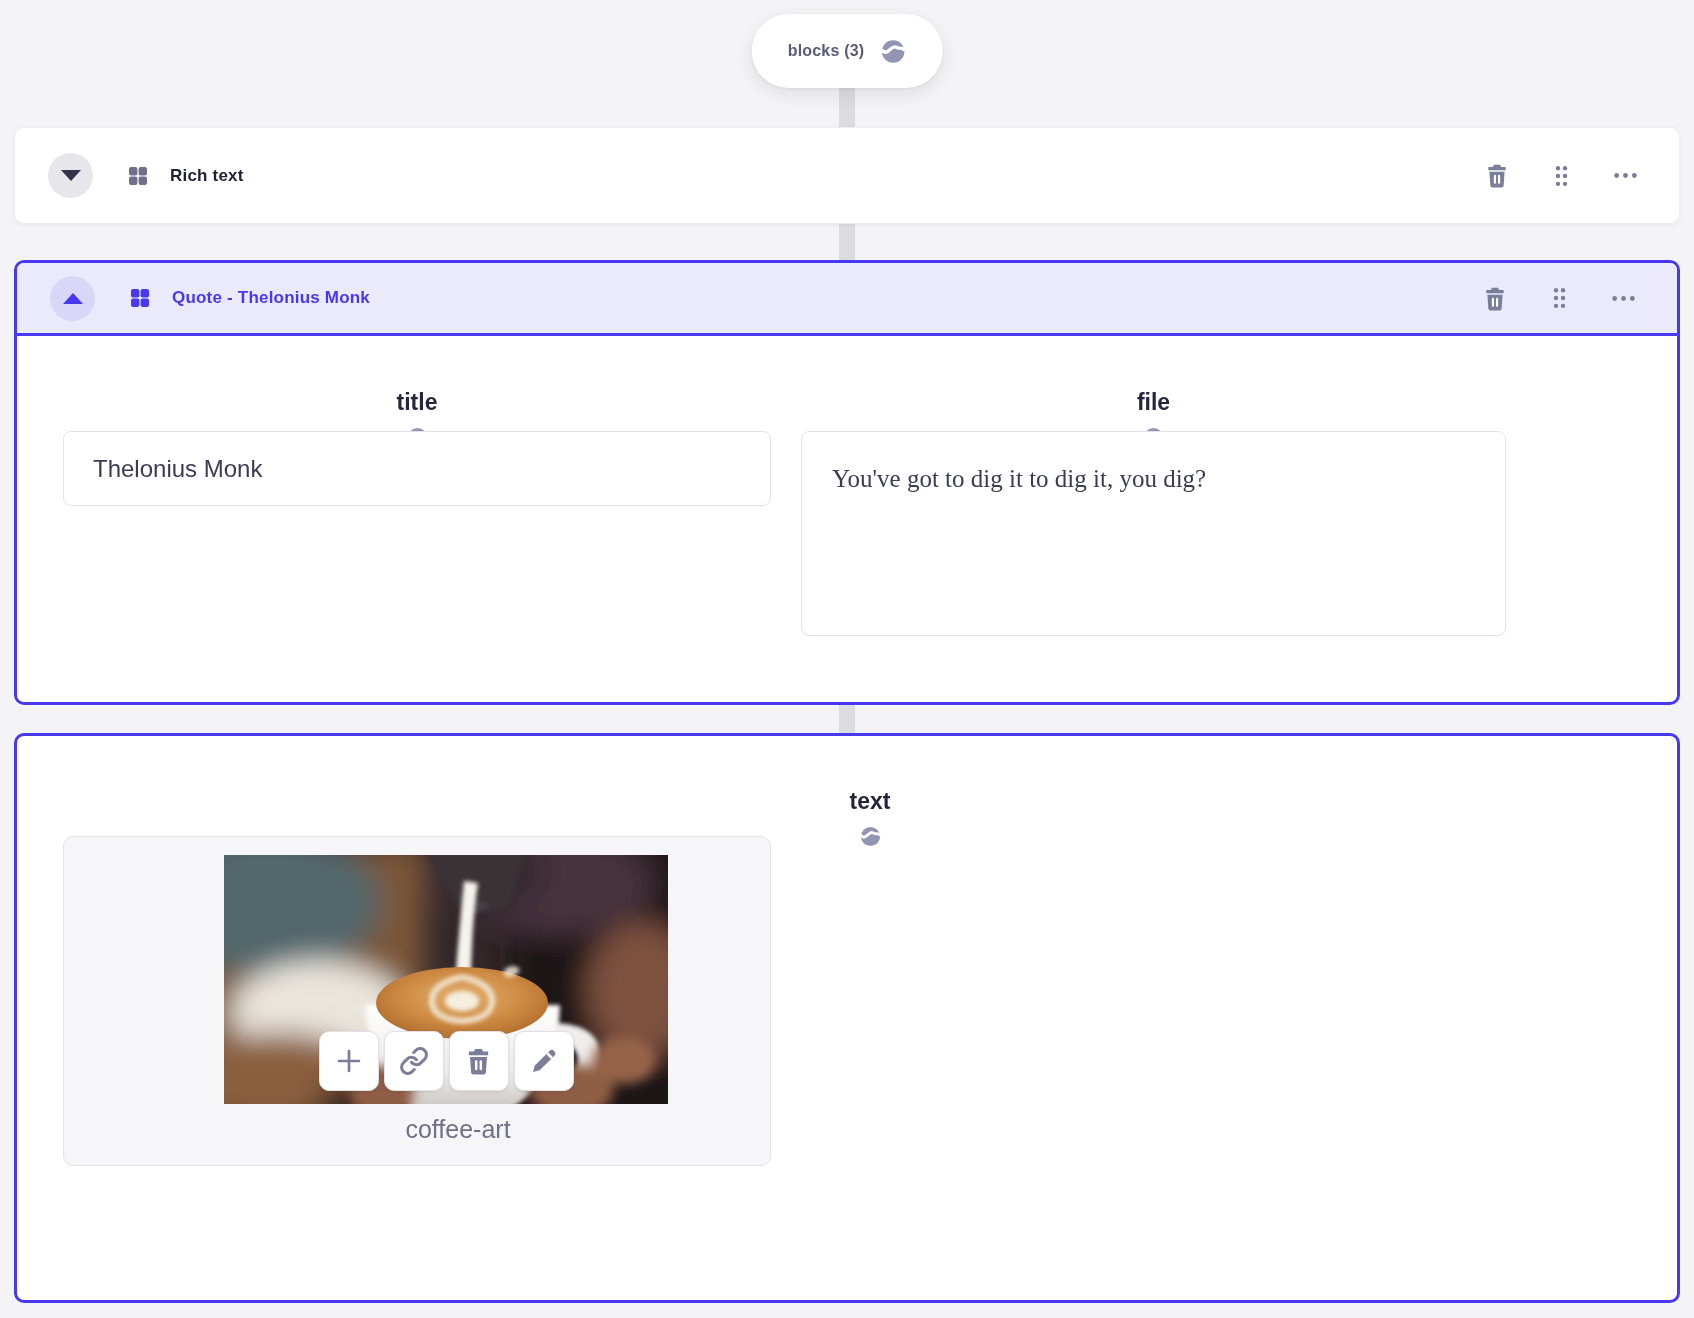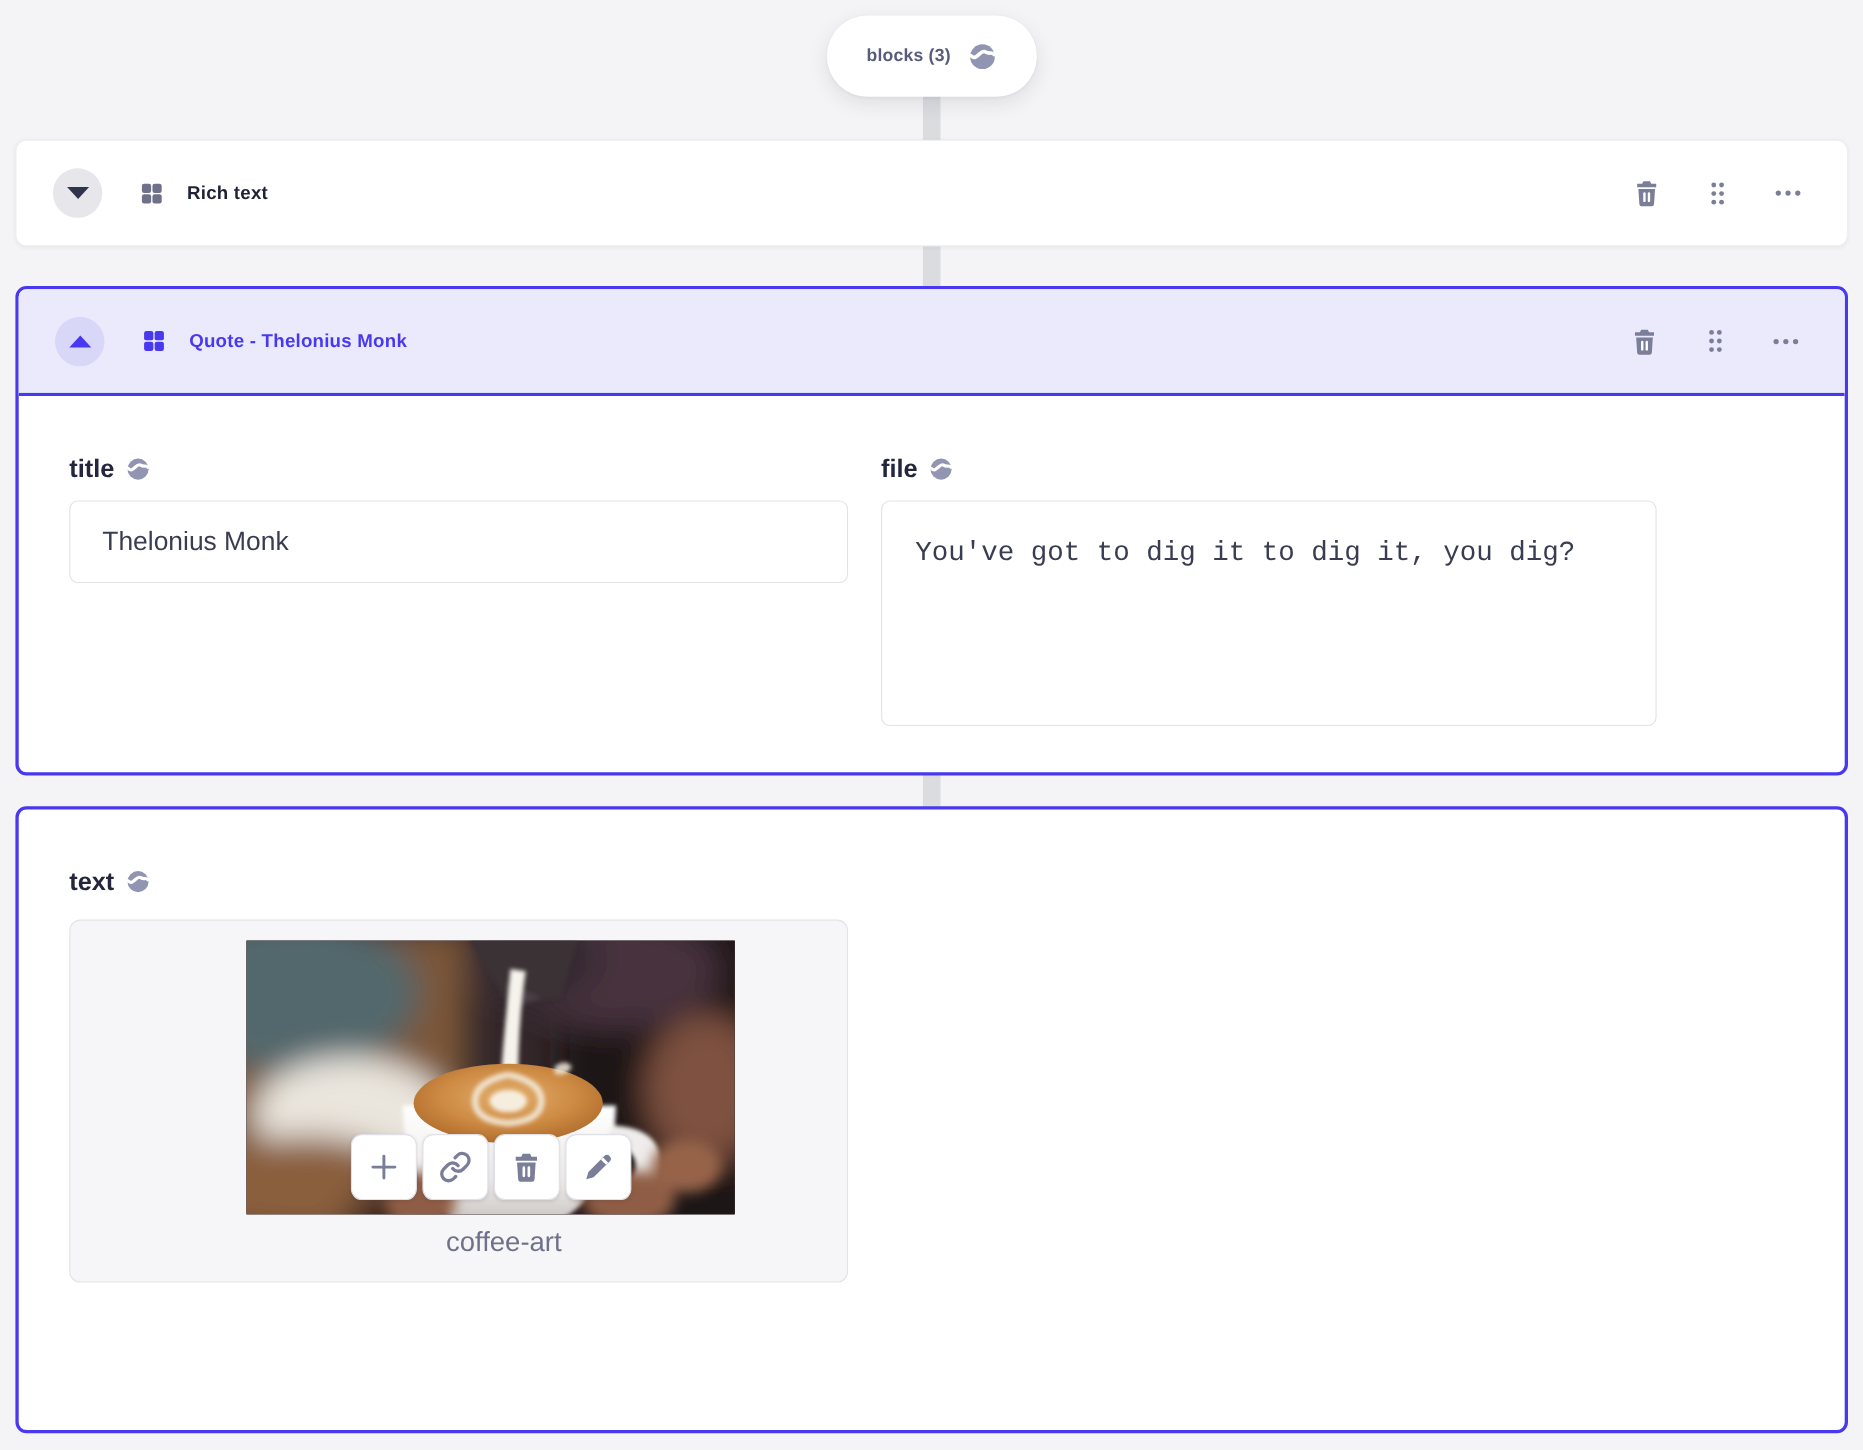--- a/index.html
+++ b/index.html
@@ -21,21 +21,21 @@
   }
   .pill-label{font-size:16px;font-weight:bold;color:#585c79;letter-spacing:.2px;}
 
   
   .block{position:absolute;left:14px;width:1666px;background:#fff;box-sizing:border-box;z-index:1;border-radius:10px;}
   .block.plain{border:1px solid #eeeef1;box-shadow:0 1px 4px rgba(30,30,60,.06);}
   .block.selected{border:3px solid #4838f0;}
 
   .block-header{display:flex;align-items:center;padding:0 41px 0 33px;height:100%;}
   .block.selected .block-header{
-    height:97px;background:#ebeafc;border-bottom:3px solid #4838f0;
+    height:73px;background:#ebeafc;border-bottom:3px solid #4838f0;
     border-radius:7px 7px 0 0;box-sizing:border-box;
   }
 
   .collapse-btn{width:45px;height:45px;border-radius:50%;border:none;cursor:pointer;
     display:flex;align-items:center;justify-content:center;flex:0 0 auto;padding:0;}
   .collapse-btn.gray{background:#e7e7eb;}
   .collapse-btn.lav{background:#d9d7f8;}
   .caret-down{width:0;height:0;border-left:10px solid transparent;border-right:10px solid transparent;border-top:11px solid #30344a;}
   .caret-up{width:0;height:0;border-left:10px solid transparent;border-right:10px solid transparent;border-bottom:11px solid #4838f0;}
 
@@ -44,32 +44,32 @@
   .hdr-title.dark{color:#1f2236;}
   .hdr-title.accent{color:#4838f0;}
 
   .hdr-actions{margin-left:auto;display:flex;align-items:center;gap:38px;}
   .icon-btn{background:none;border:none;padding:0;cursor:pointer;display:flex;align-items:center;justify-content:center;width:26px;height:28px;}
 
   
   .quote-content{display:flex;gap:30px;padding:53px 0 0 46px;}
   .media-content{padding:52px 0 0 46px;}
 
-  .field-label{display:flex;align-items:center;gap:10px;height:27px;}
+  .field-label{display:flex;align-items:center;gap:10px;height:27px;flex-direction:column;}
   .field-label .name{font-size:23px;font-weight:bold;color:#23263c;}
 
   .text-input{
     margin-top:15px;width:708px;height:75px;box-sizing:border-box;
     border:1px solid #e2e3e9;border-radius:8px;background:#fff;
     font-family:"Liberation Sans",sans-serif;font-size:24px;color:#3a3d52;padding:0 29px;outline:none;
   }
   .text-area{
     margin-top:15px;width:705px;height:205px;box-sizing:border-box;
     border:1px solid #e2e3e9;border-radius:8px;background:#fff;resize:none;
-    font-family:Liberation Mono, monospace;font-size:25px;color:#3a3d52;padding:30px;outline:none;line-height:1.35;
+    font-family:Liberation Serif, serif;font-size:25px;color:#3a3d52;padding:30px;outline:none;line-height:1.35;
   }
 
   
   .upload-card{
     position:relative;margin-top:21px;width:708px;height:330px;box-sizing:border-box;
     background:#f6f6f8;border:1px solid #e2e3e8;border-radius:10px;
   }
   .thumb{position:absolute;left:160px;top:18px;width:444px;height:249px;overflow:hidden;background:#2c2125;}
   .thumb svg{display:block;}
   .thumb-toolbar{position:absolute;left:160px;top:194px;width:444px;display:flex;justify-content:center;gap:5px;}

